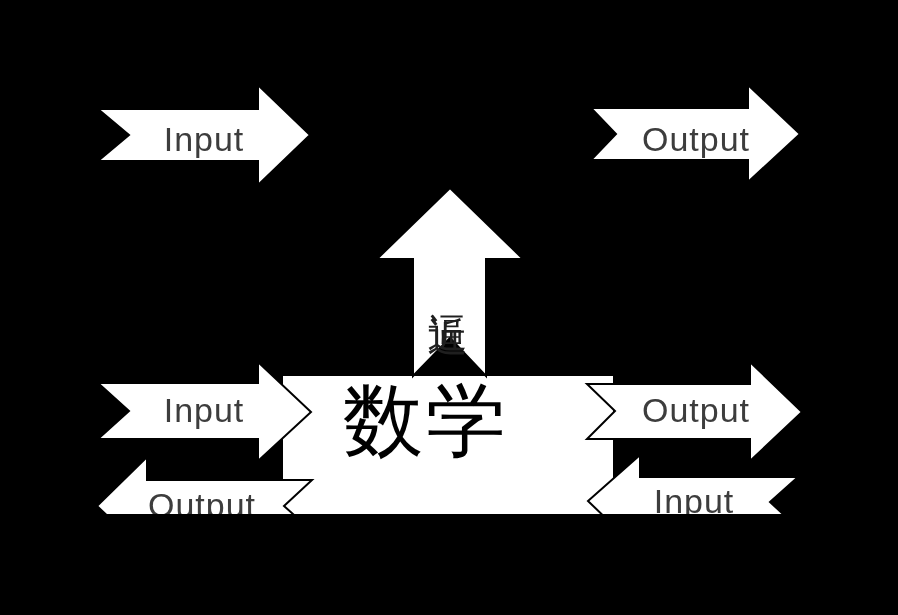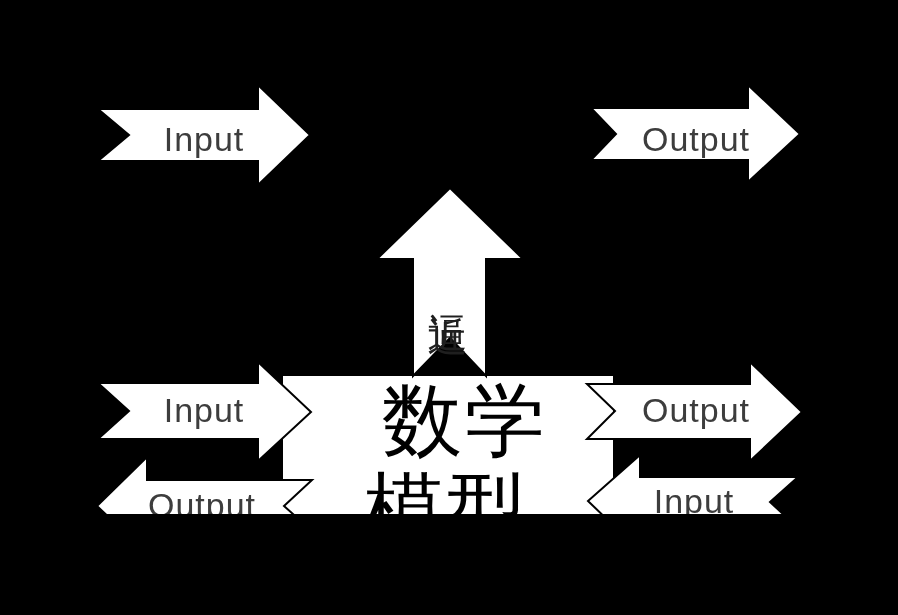--- a/index.html
+++ b/index.html
@@ -72,23 +72,22 @@
     <polygon points="798,477 640,477 640,455 588,501 640,551 640,528 798,528 770,502" fill="#ffffff" stroke="#000000" stroke-width="2"></polygon>
   </svg>
 
   <div class="label arrow-label" style="left:204px; top:139px;">Input</div>
 
 
   <div class="label arrow-label" style="left:696px; top:139px;">Output</div>
 
   <div class="label approx-label" style="left:448px; top:284px;">逼近</div>
 
-  <div class="label box-line" style="left:465px; top:421px;">数学</div>
+  <div class="label box-line" style="left:426px; top:421px;">数学</div>
 
-  <div class="label box-line" style="left:447px; top:510px;">模型</div>
 
   <div class="label arrow-label" style="left:204px; top:410px;">Input</div>
 
   <div class="label arrow-label" style="left:202px; top:505px;">Output</div>
 
   <div class="label arrow-label" style="left:696px; top:410px;">Output</div>
 
   <div class="label arrow-label" style="left:694px; top:501px;">Input</div>
 
 </div>

